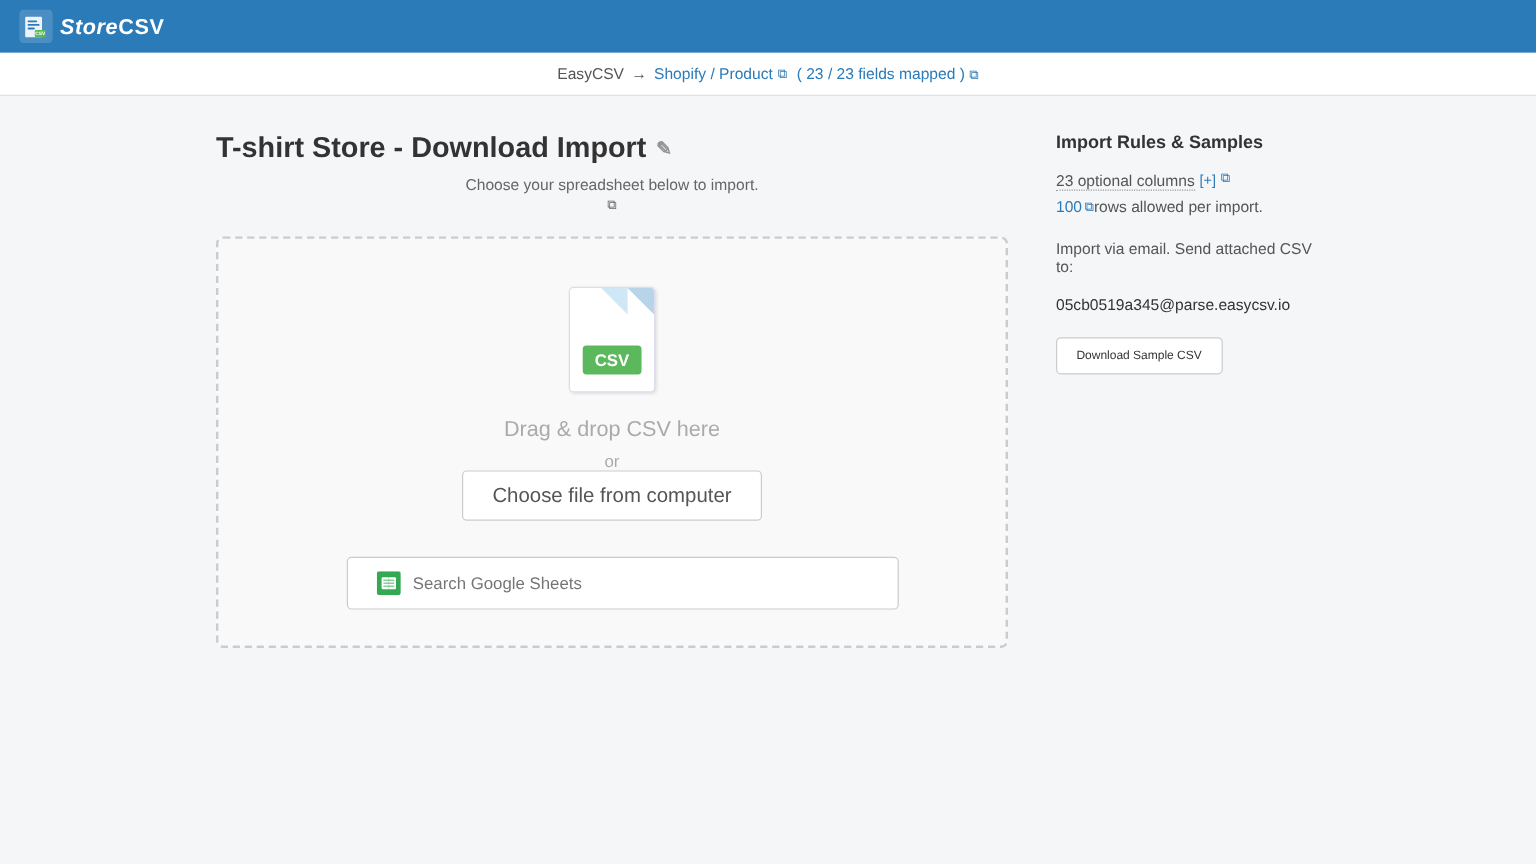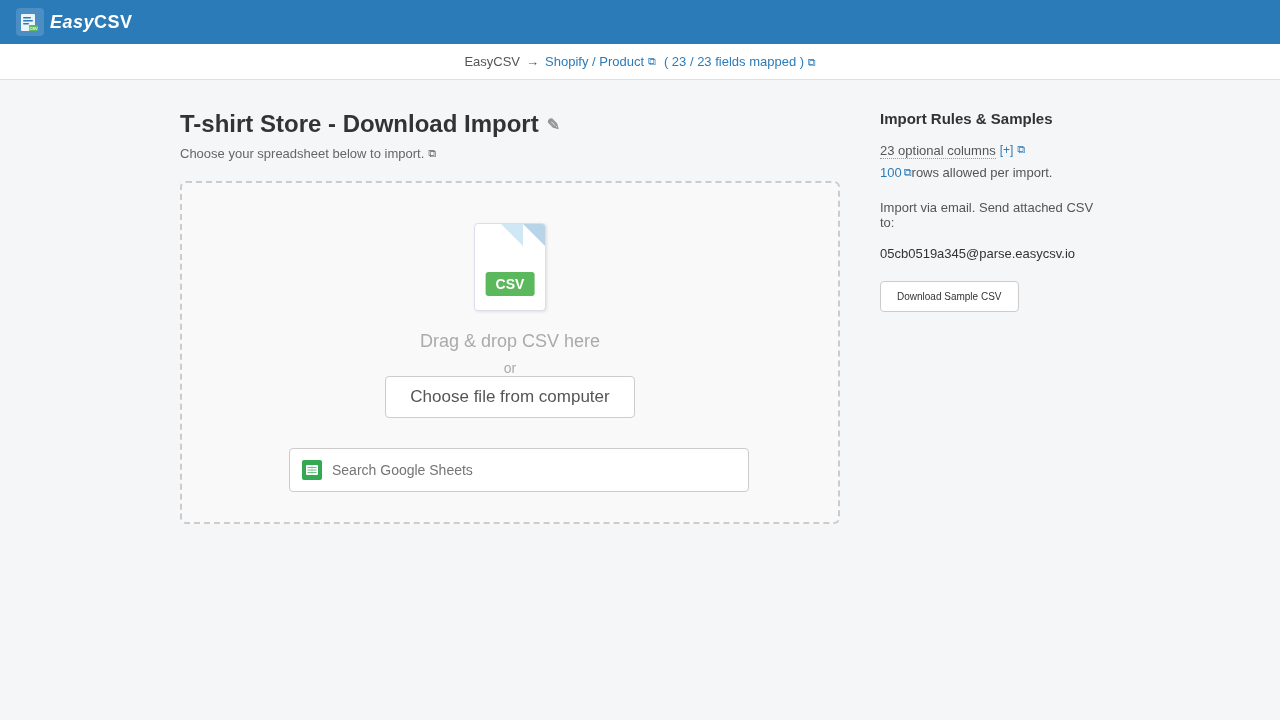--- a/index.html
+++ b/index.html
@@ -73,20 +73,21 @@
       align-items: center;
       gap: 8px;
     }
     .page-subtitle {
       font-size: 13px;
       color: #666;
       margin-bottom: 20px;
       display: flex;
       align-items: center;
       gap: 4px;
+      flex-direction: column;
     }
 
     
     .drop-zone {
       border: 2px dashed #ccc;
       border-radius: 6px;
       background: #f9f9f9;
       padding: 40px 20px 30px;
       display: flex;
       flex-direction: column;
@@ -166,21 +167,21 @@
     }
 
     .google-sheets-search {
       width: 100%;
       max-width: 460px;
       border: 1px solid #ccc;
       border-radius: 4px;
       background: white;
       display: flex;
       align-items: center;
-      padding: 0 12px;
+      padding: 0 24px;
       height: 44px;
       gap: 10px;
       margin-left: 18px;
     }
     .sheets-icon {
       width: 20px;
       height: 20px;
       flex-shrink: 0;
     }
     .sheets-input {
@@ -262,21 +263,21 @@
     <svg class="header-logo-icon" viewBox="0 0 28 28" fill="none" xmlns="http://www.w3.org/2000/svg">
       <rect width="28" height="28" rx="4" fill="rgba(255,255,255,0.15)"></rect>
       <rect x="5" y="6" width="14" height="17" rx="1" fill="white" opacity="0.9"></rect>
       <rect x="7" y="9" width="8" height="1.5" rx="0.75" fill="#2b7bb9"></rect>
       <rect x="7" y="12" width="10" height="1.5" rx="0.75" fill="#2b7bb9"></rect>
       <rect x="7" y="15" width="6" height="1.5" rx="0.75" fill="#2b7bb9"></rect>
       <rect x="13" y="17" width="9" height="6" rx="1" fill="#5cb85c"></rect>
       <text x="17.5" y="21.5" font-size="4" fill="white" text-anchor="middle" font-weight="bold">CSV</text>
     </svg>
     <span class="header-logo-text">
-      <span class="easy">Easy</span><span class="csv">CSV</span>
+      <span class="easy">Store</span><span class="csv">CSV</span>
     </span>
   </div>
 </header>
 
 <div class="breadcrumb-bar">
   <span>EasyCSV</span>
   <span class="breadcrumb-arrow">→</span>
   <a href="#">
     <span>Shopify / Product</span>
   </a>

